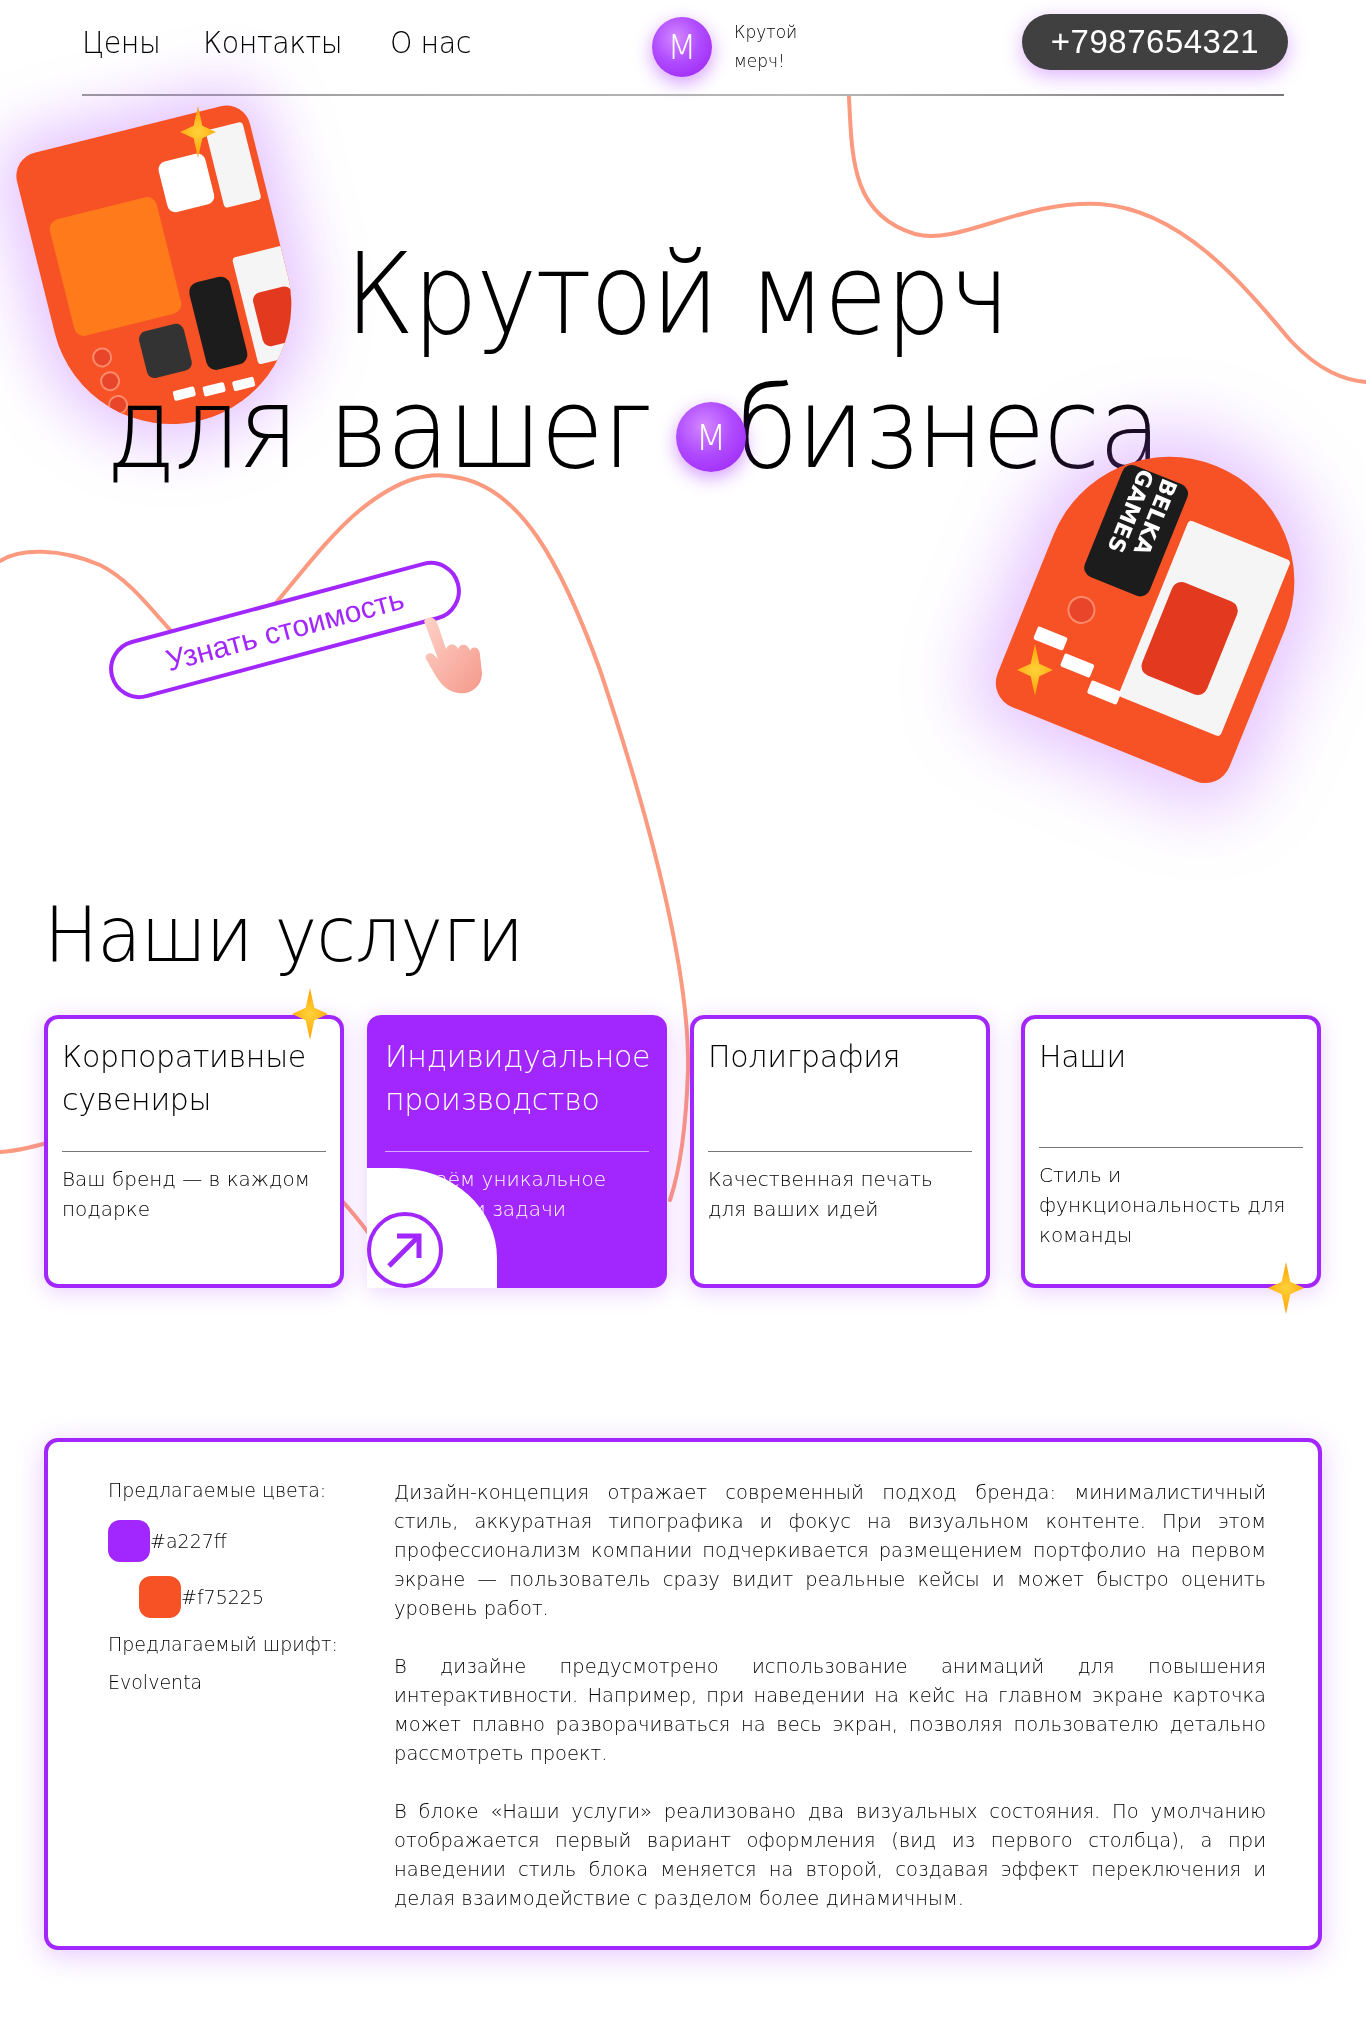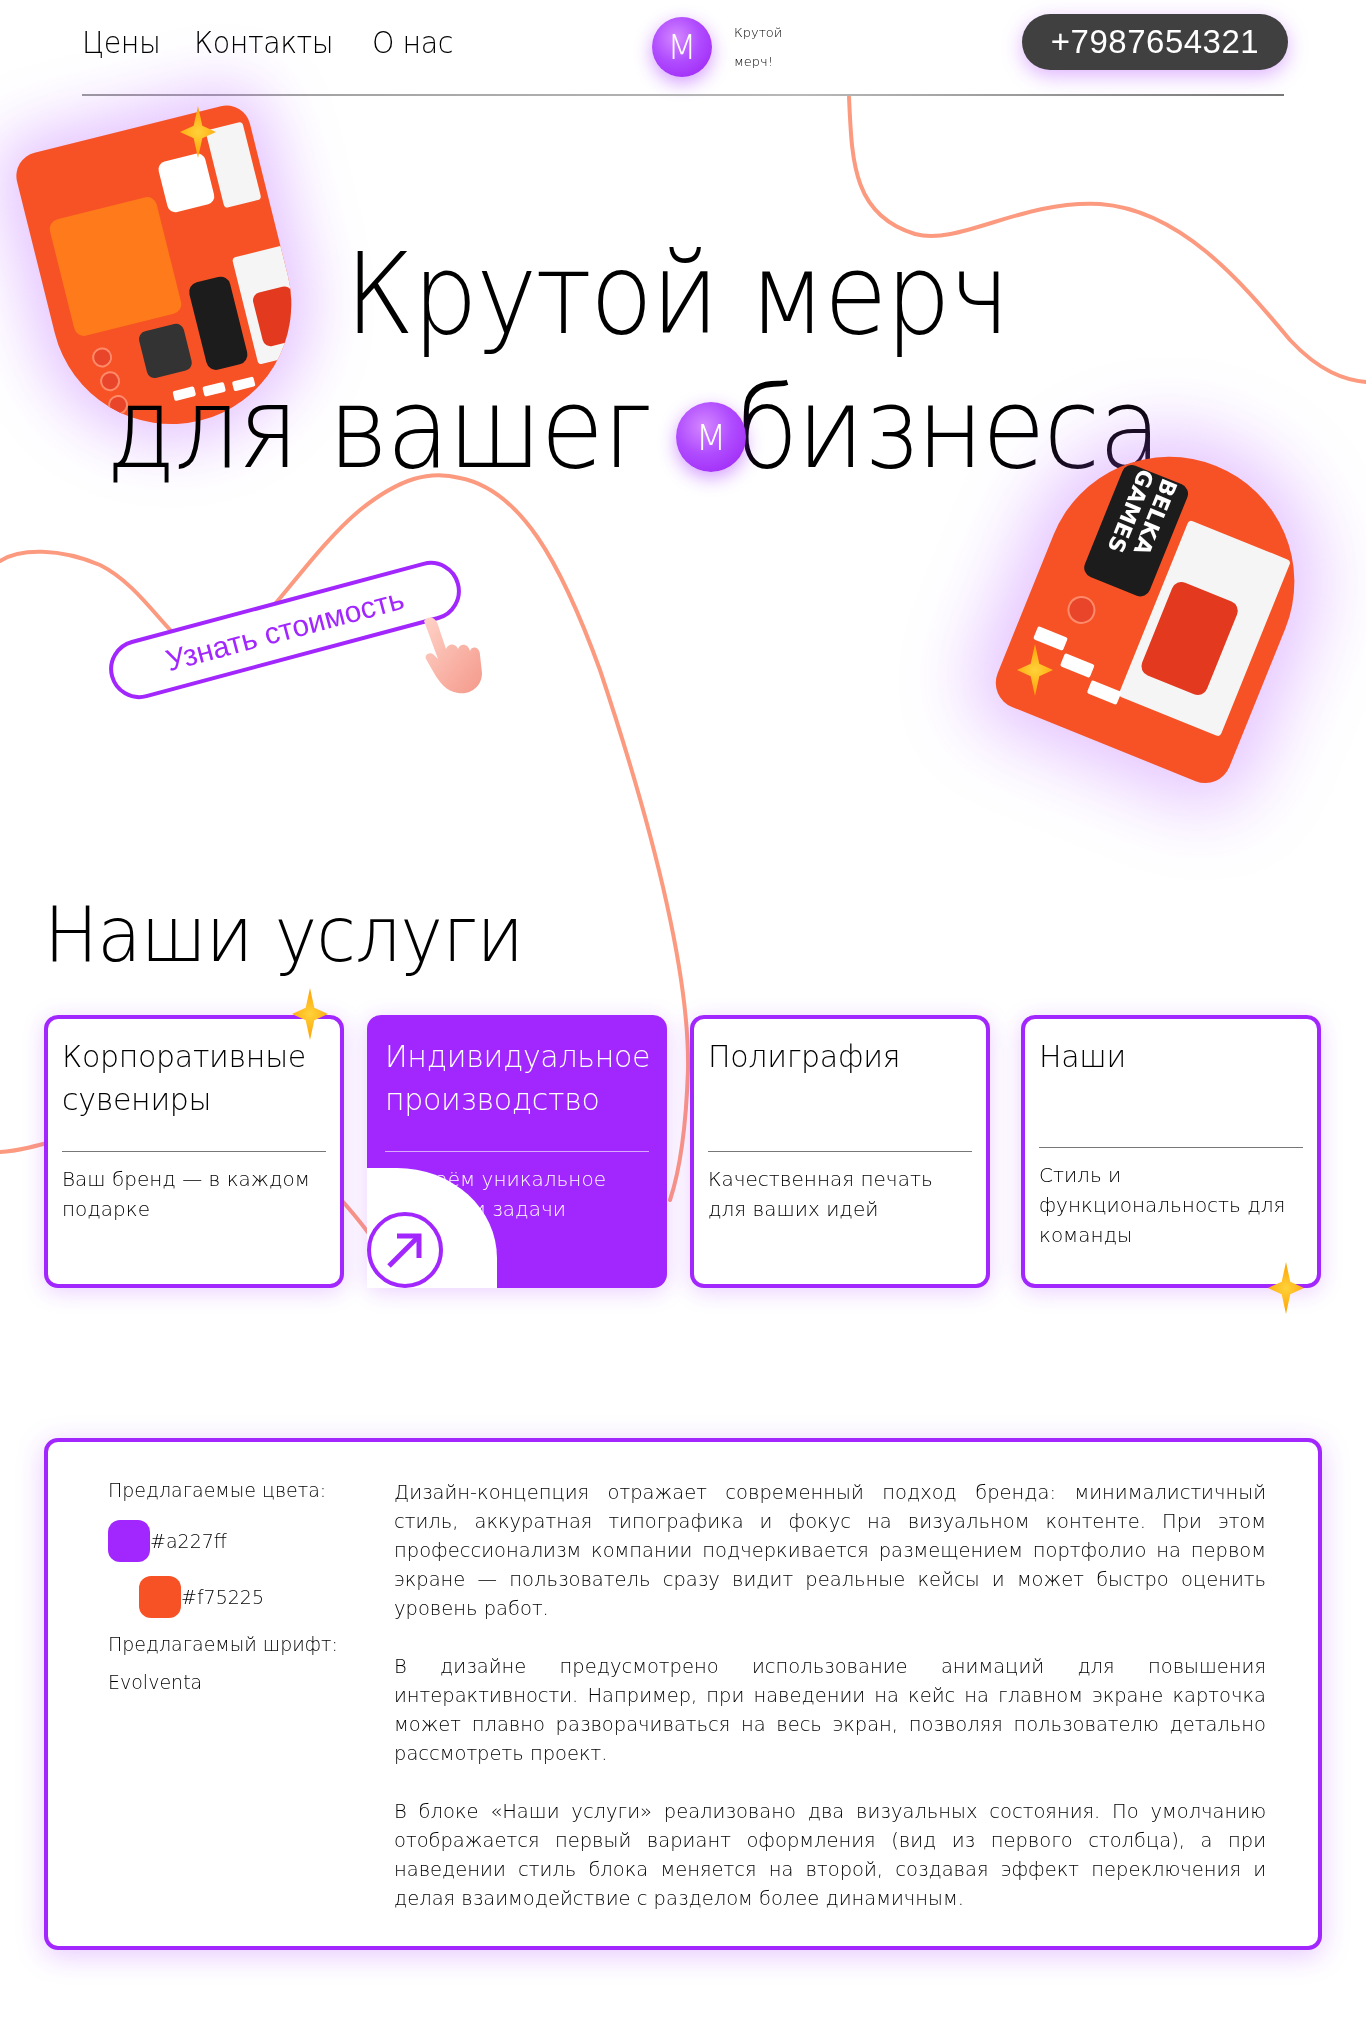--- a/index.html
+++ b/index.html
@@ -2,29 +2,29 @@
 <html><head>
 <meta charset="utf-8">
 <style>
   * { box-sizing: border-box; margin: 0; padding: 0; }
   html, body { width: 1366px; height: 2018px; background: #ffffff; overflow: hidden; }
   body { position: relative; font-family: "DejaVu Sans", sans-serif; color: #000; }
 
   .abs { position: absolute; }
 
   
-  .nav { position: absolute; top: 24px; left: 82px; display: flex; gap: 27px; font-size: 31px; font-weight: 300; letter-spacing: -0.5px; }
+  .nav { position: absolute; top: 24px; left: 82px; display: flex; gap: 36px; font-size: 31px; font-weight: 300; letter-spacing: -0.5px; }
   .nav a { color: #000; text-decoration: none; transform: scaleX(0.92); transform-origin: left; display: inline-block; }
   .header-line { position: absolute; top: 94px; left: 82px; width: 1202px; height: 2px; background: linear-gradient(90deg, #9a9a9a, #b8b8b8 60%, #777); }
 
   .m-ball { position: absolute; border-radius: 50%; color: #fff; display: flex; align-items: center; justify-content: center;
     background: radial-gradient(circle at 40% 35%, #d488ff 0%, #b04cff 45%, #9a1ff2 100%);
     box-shadow: 0 6px 18px rgba(162,39,255,0.45); font-weight: 300; }
   .logo-ball { left: 652px; top: 17px; width: 60px; height: 60px; font-size: 34px; }
-  .logo-text { left: 734px; top: 18px; font-size: 13px; line-height: 29px; font-weight: 300; }
+  .logo-text { left: 734px; top: 18px; font-size: 17px; line-height: 29px; font-weight: 300; }
 
   .phone-btn { position: absolute; left: 1022px; top: 14px; width: 266px; height: 56px; border-radius: 28px; background: #404040; color: #fff;
     font-size: 33px; font-weight: 300; display: flex; align-items: center; justify-content: center; letter-spacing: 0.5px;
     box-shadow: 0 6px 20px rgba(162,39,255,0.35); border: none; }
 
   
   svg.curves { position: absolute; left: 0; top: 0; width: 1366px; height: 2018px; pointer-events: none; }
 
   
   .photo { position: absolute; background: #f75225; overflow: hidden; }

